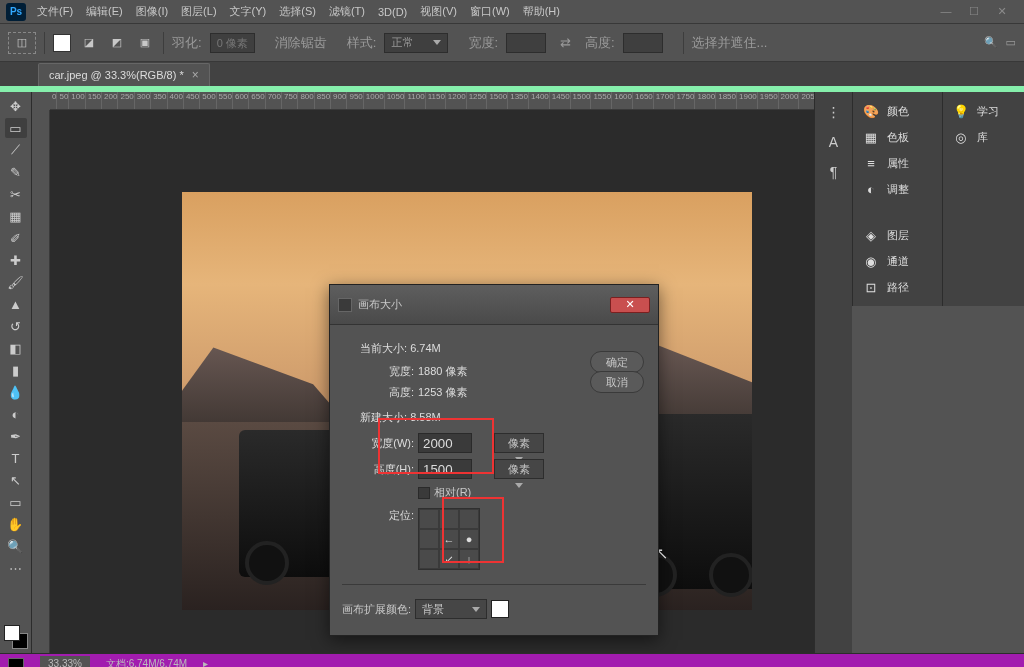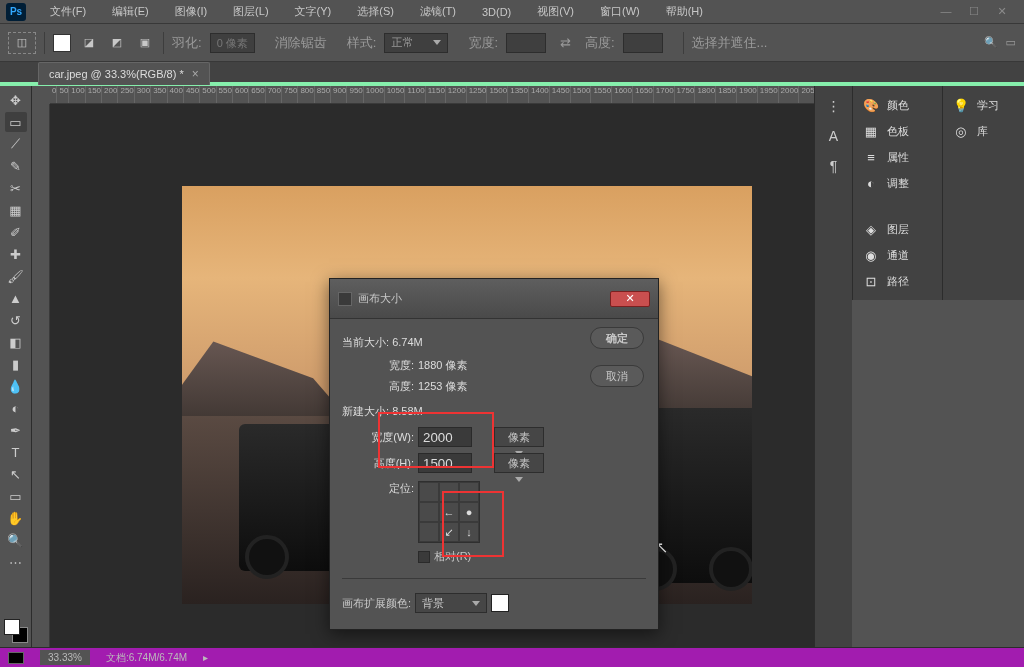--- a/index.html
+++ b/index.html
@@ -1,37 +1,37 @@
 <!DOCTYPE html>
 <html><head>
 <meta charset="utf-8">
 <style>
 * { margin: 0; padding: 0; box-sizing: border-box; font-family: "Microsoft YaHei", Arial, sans-serif; }
 body { background: #535353; width: 1024px; height: 667px; overflow: hidden; color: #c8c8c8; font-size: 11px; }
 
 
-.menubar { height: 24px; background: #535353; border-bottom: 1px solid #383838; display: flex; align-items: center; padding: 0 6px; gap: 14px; }
+.menubar { height: 24px; background: #535353; border-bottom: 1px solid #383838; display: flex; align-items: center; padding: 0 6px; gap: 1px; }
 .ps-logo { width: 20px; height: 18px; background: #001e36; color: #31a8ff; font-weight: bold; font-size: 10px; display: flex; align-items: center; justify-content: center; border-radius: 3px; margin-right: 4px; }
 .menu-item { padding: 3px 6px; cursor: default; }
 .window-controls { margin-left: auto; display: flex; gap: 12px; color: #8a8a8a; padding-right: 8px; }
 .wc { width: 16px; text-align: center; }
 
 
 .optbar { height: 38px; background: #535353; border-bottom: 1px solid #383838; display: flex; align-items: center; padding: 0 8px; gap: 8px; }
 .tool-preset { width: 28px; height: 22px; border: 1px dashed #888; display: flex; align-items: center; justify-content: center; }
 .opt-sep { width: 1px; height: 22px; background: #3d3d3d; }
 .swatch { width: 18px; height: 18px; }
 .opt-btn { width: 20px; height: 20px; display: flex; align-items: center; justify-content: center; }
 .opt-label { color: #9a9a9a; font-size: 13px; }
 .opt-field { background: #3f3f3f; border: 1px solid #2d2d2d; padding: 2px 6px; min-width: 40px; height: 20px; color: #777; }
 .opt-dropdown { background: #3f3f3f; border: 1px solid #2d2d2d; padding: 2px 6px; height: 20px; display: flex; align-items: center; gap: 20px; color: #999; }
 .opt-search { margin-left: auto; display: flex; gap: 8px; color: #999; }
 
 
-.doc-tabs { height: 24px; background: #424242; border-bottom: 4px solid #86efac; display: flex; align-items: flex-start; padding-left: 38px; }
+.doc-tabs { height: 30px; background: #424242; border-bottom: 6px solid #86efac; display: flex; align-items: flex-end; padding-left: 38px; }
 .doc-tab { background: #535353; padding: 4px 10px; border-top: 1px solid #666; border-left: 1px solid #666; border-right: 1px solid #666; display: flex; align-items: center; gap: 8px; font-size: 11px; color: #ddd; border-radius: 2px 2px 0 0; }
 .tab-close { color: #aaa; font-size: 12px; }
 
 
 .main { display: flex; height: calc(667px - 24px - 38px - 24px - 20px); position: relative; }
 .toolbox { width: 32px; background: #535353; border-right: 1px solid #2c2c2c; display: flex; flex-direction: column; align-items: center; padding-top: 4px; gap: 2px; }
 .tbx { width: 22px; height: 20px; display: flex; align-items: center; justify-content: center; color: #ccc; font-size: 13px; border-radius: 2px; }
 .tbx.active { background: #3f3f3f; }
 .tbx-colors { margin-top: auto; margin-bottom: 4px; position: relative; width: 24px; height: 24px; }
 .fg-color { position: absolute; top: 0; left: 0; width: 16px; height: 16px; background: #fff; border: 1px solid #222; }
@@ -71,25 +71,25 @@
 
 
 .dialog { position: absolute; top: 192px; left: 297px; width: 330px; background: #535353; border: 1px solid #222; box-shadow: 0 4px 16px rgba(0,0,0,0.5); }
 .dlg-title { height: 40px; background: linear-gradient(180deg,#5e5e5e,#4a4a4a); display: flex; align-items: center; padding: 0 8px; font-size: 11px; border-bottom: 1px solid #333; }
 .dlg-title-icon { width: 14px; height: 14px; margin-right: 6px; background: #3a3a3a; border: 1px solid #666; }
 .dlg-close { margin-left: auto; width: 40px; height: 16px; background: #c94f4f; border: 1px solid #7a2020; border-radius: 2px; display: flex; align-items: center; justify-content: center; color: #fff; font-size: 11px; }
 .dlg-body { padding: 10px 12px; position: relative; }
 .dlg-row { display: flex; align-items: center; gap: 4px; margin-bottom: 6px; }
 .dlg-label { text-align: right; width: 72px; color: #ddd; }
 .dlg-value { color: #ddd; }
-.dlg-section { color: #ddd; margin: 6px 0 8px 0; }
+.dlg-section { color: #ddd; margin: 6px 0 8px 18px; }
 .dlg-input { background: #3a3a3a; border: 1px solid #2a2a2a; color: #ddd; padding: 2px 4px; width: 54px; height: 20px; text-align: left; }
 .dlg-unit { background: #464646; border: 1px solid #2d2d2d; padding: 2px 6px; height: 20px; display: flex; align-items: center; gap: 6px; width: 50px; justify-content: space-between; flex-direction: column; }
 .dlg-btn { position: absolute; right: 14px; width: 54px; height: 22px; background: #5a5a5a; border: 1px solid #3a3a3a; border-radius: 11px; display: flex; align-items: center; justify-content: center; font-size: 11px; }
-.dlg-btn.ok { top: 8px; font-weight: bold; } .dlg-btn.cancel { top: 46px; }
+.dlg-btn.ok { top: 26px; } .dlg-btn.cancel { top: 46px; }
 .highlight-box { position: absolute; border: 2px solid #e33; pointer-events: none; }
 .hl1 { top: 93px; left: 48px; width: 116px; height: 56px; }
 .hl2 { top: 172px; left: 112px; width: 62px; height: 66px; }
 .checkbox { width: 12px; height: 12px; border: 1px solid #2a2a2a; background: #3a3a3a; }
 .anchor-grid { display: grid; grid-template-columns: repeat(3,20px); grid-template-rows: repeat(3,20px); border: 1px solid #2f2f2f; }
 .anchor-cell { border: 1px solid #3a3a3a; background: #4a4a4a; display: flex; align-items: center; justify-content: center; color: #ddd; font-size: 11px; }
 .ext-swatch { width: 18px; height: 18px; background: #fff; border: 1px solid #222; }
 .dlg-select { background: #464646; border: 1px solid #2d2d2d; padding: 2px 6px; height: 20px; width: 72px; display: flex; justify-content: space-between; align-items: center; }
 .tri { width: 0; height: 0; border-left: 4px solid transparent; border-right: 4px solid transparent; border-top: 5px solid #aaa; }
 .yh { color: #ccc; font-size: 14px; }
@@ -283,40 +283,40 @@
         <div class="dlg-row">
           <span class="dlg-label">高度(H):</span>
           <input class="dlg-input" value="1500" style="">
           <div style="width:14px"></div>
           <div class="dlg-unit">
               <span>像素</span>
               <span class="tri"></span>
             </div>
         </div>
 
+        <div class="dlg-row" style="margin-left:76px;margin-top:6px">
+          <div class="checkbox"></div>
+          <span>相对(R)</span>
+        </div>
+
         <div class="dlg-row" style="margin-top:8px;align-items:flex-start">
           <span class="dlg-label">定位:</span>
           <div class="anchor-grid">
             <div class="anchor-cell"></div>
               <div class="anchor-cell"></div>
               <div class="anchor-cell"></div>
             <div class="anchor-cell"></div>
               <div class="anchor-cell">←</div>
               <div class="anchor-cell">●</div>
             <div class="anchor-cell"></div>
               <div class="anchor-cell">↙</div>
               <div class="anchor-cell">↓</div>
           </div>
         </div>
 
-        <div class="dlg-row" style="margin-left:76px;margin-top:6px">
-          <div class="checkbox"></div>
-          <span>相对(R)</span>
-        </div>
-
         <div style="height:1px;background:#3a3a3a;margin:14px 0"></div>
 
         <div class="dlg-row">
           <span>画布扩展颜色:</span>
           <div class="dlg-select">
               <span>背景</span>
               <span class="tri"></span>
             </div>
           <div class="ext-swatch"></div>
         </div>

